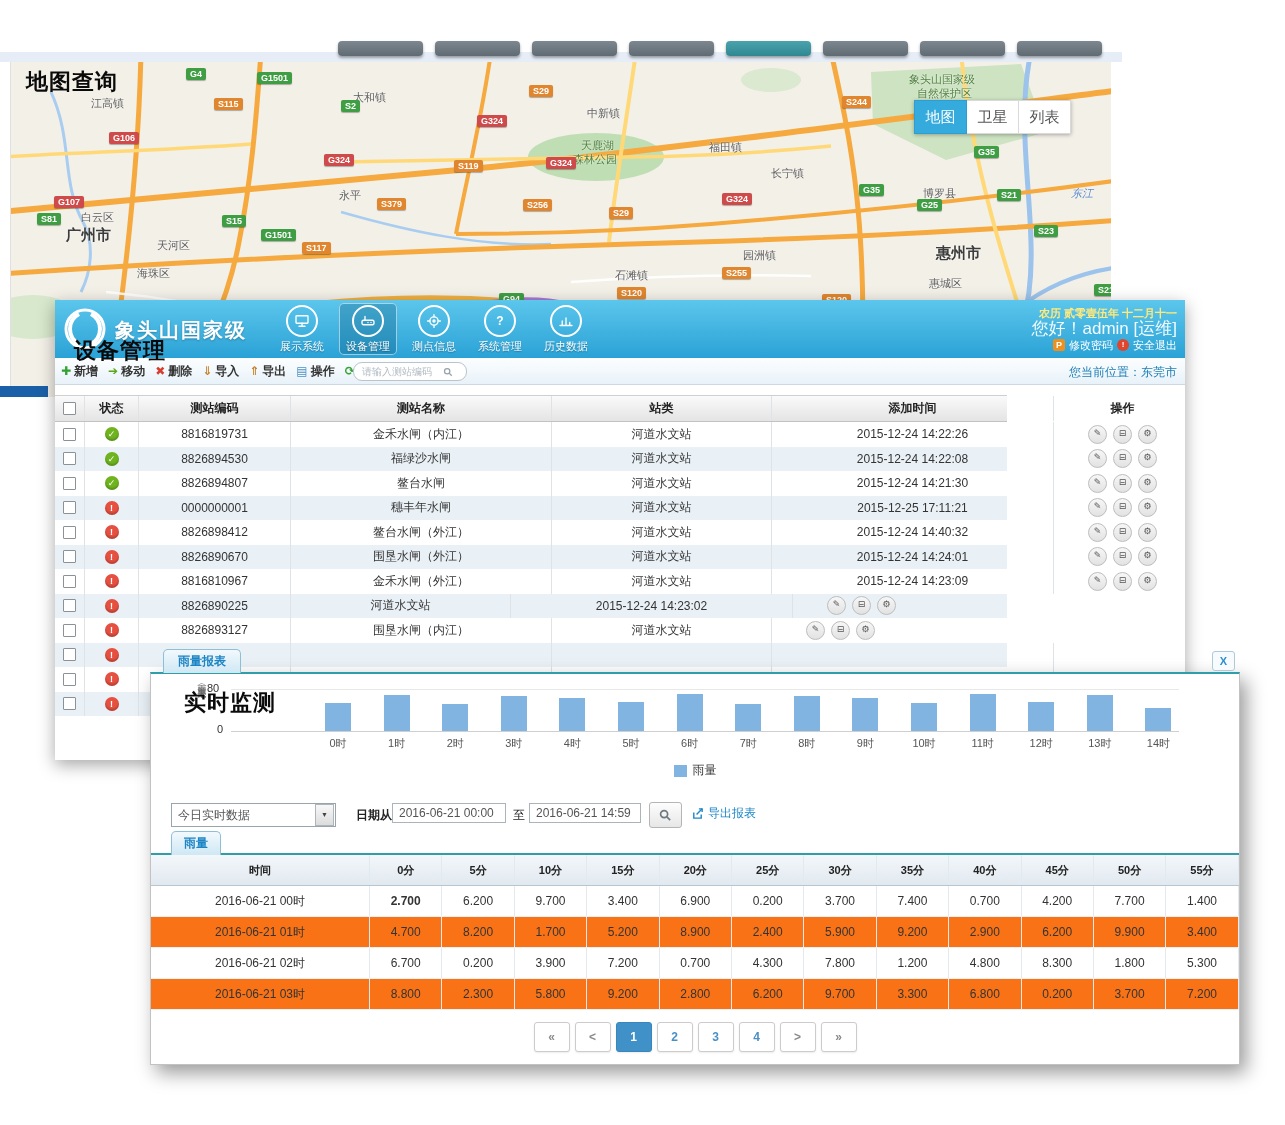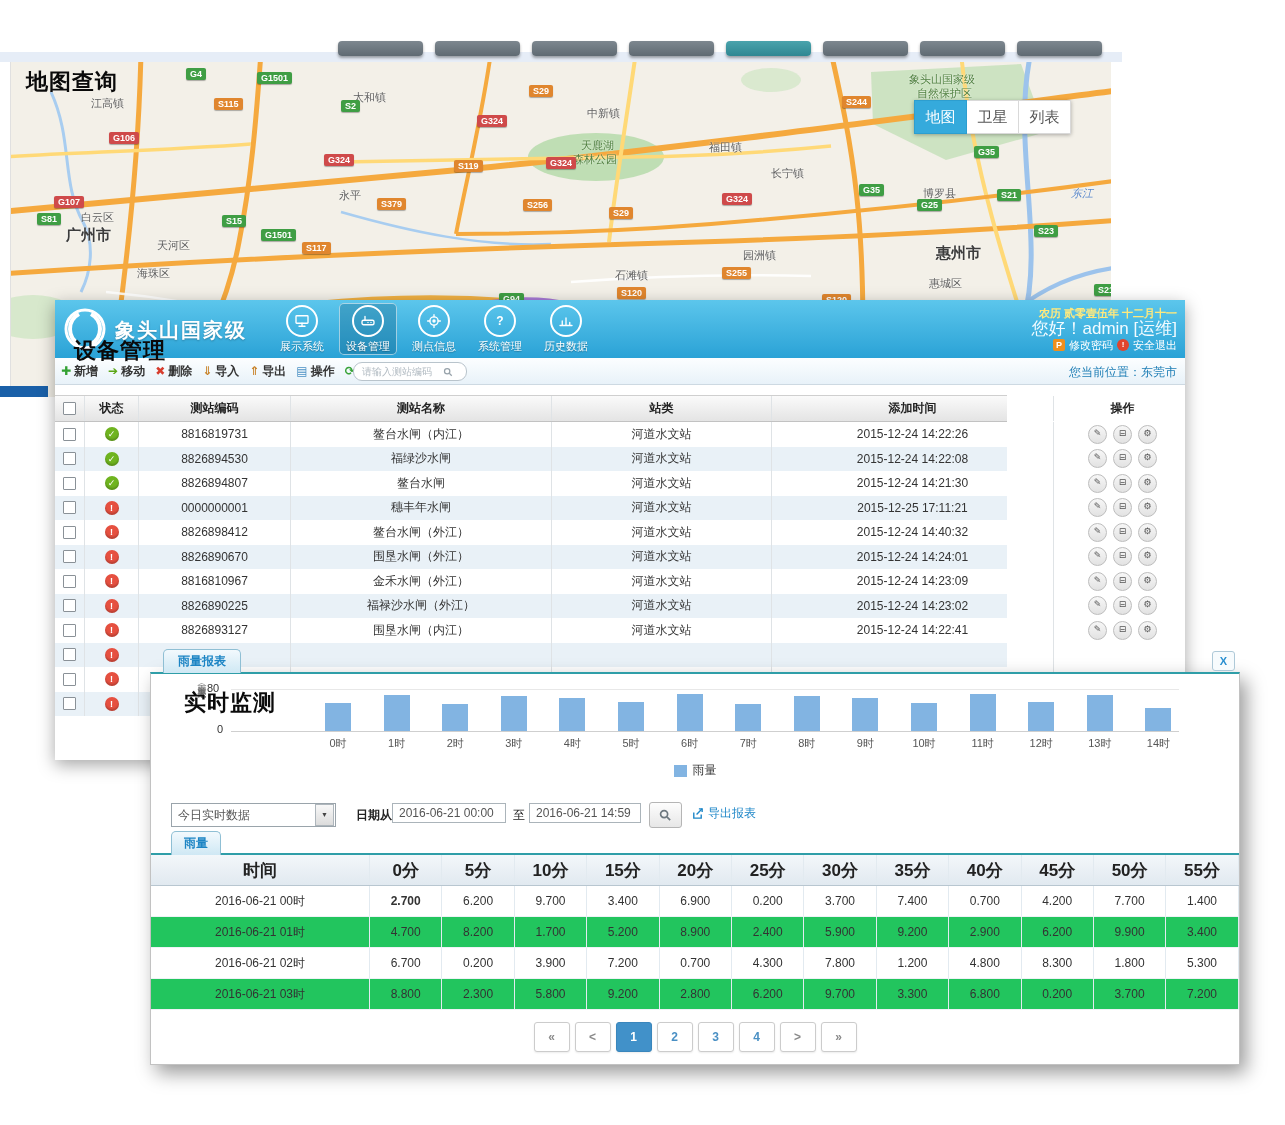--- a/index.html
+++ b/index.html
@@ -115,23 +115,23 @@
   .srchbtn{position:absolute;left:498px;top:2px;width:31px;height:24px;background:linear-gradient(#fdfdfd,#e7e7e7);border:1px solid #b5b5b5;border-radius:3px;display:flex;align-items:center;justify-content:center;cursor:pointer;}
   .srchbtn svg{width:13px;height:13px;stroke:#6d7density8;stroke:#6d787f;fill:none;stroke-width:1.8;}
   .exportlink{position:absolute;left:540px;top:5px;display:flex;align-items:center;gap:4px;color:#1d86c8;font-size:12px;cursor:pointer;}
   .exportlink svg{width:13px;height:13px;stroke:#1d86c8;fill:none;stroke-width:1.5;}
 
   .subtab{position:absolute;left:20px;top:157px;width:48px;height:23px;line-height:23px;text-align:center;font-size:12px;font-weight:bold;color:#1b84c4;background:linear-gradient(#f2f9fd,#cfe8f4);border:1px solid #8fbfd4;border-bottom:none;border-radius:5px 5px 0 0;z-index:2;cursor:pointer;}
   #mon-table{position:absolute;left:0;right:0;top:179px;border-top:2px solid #2f9ea8;}
   .mrow{display:flex;height:30px;}
   .mrow.head{background:linear-gradient(#f3f7fa,#e1e9f0);border-bottom:1px solid #b8c6d0;font-weight:bold;}
   .mrow.odd{background:#fff;}
-  .mrow.even{background:#22c55e;}
+  .mrow.even{background:#f97316;}
   .mcell{display:flex;align-items:center;justify-content:center;font-size:12px;color:#333;border-right:1px solid #e2eaf0;box-sizing:border-box;}
-  .mrow.head .mcell{font-size:17px;color:#222;}
+  .mrow.head .mcell{font-size:11px;color:#222;}
   .mrow:not(.head){border-bottom:1px solid #eef2f6;}
   #pagination{position:absolute;left:0;right:0;top:348px;display:flex;justify-content:center;gap:5px;}
   .pgbtn{min-width:34px;height:28px;line-height:28px;text-align:center;background:#fff;border:1px solid #ccc;border-radius:3px;color:#4a90c4;font-size:12px;font-weight:bold;cursor:pointer;box-shadow:0 1px 2px rgba(0,0,0,.08);}
   .pgbtn.nav{color:#8a8a8a;}
   .pgbtn.active{background:#4191c9;border-color:#3a86bc;color:#fff;}
 </style>
 </head>
 <body>
 
 <div class="canvas">
@@ -355,21 +355,21 @@
           <div class="dcell" style="width: 137px; flex: 0 0 auto;">操作</div>
         </div>
         <div class="drow odd">
           <div class="dcell" style="width: 29px; flex: 0 0 auto;">
             <div class="cbx"></div>
           </div>
           <div class="dcell" style="width: 53px; flex: 0 0 auto;">
             <div class="stic ok">✓</div>
           </div>
           <div class="dcell" style="width: 151px; flex: 0 0 auto;">8816819731</div>
-          <div class="dcell" style="width: 260px; flex: 0 0 auto;">鳌台水闸（内江）</div>
+          <div class="dcell" style="width: 260px; flex: 0 0 auto;">金禾水闸（内江）</div>
           <div class="dcell" style="width: 219px; flex: 0 0 auto;">河道水文站</div>
           <div class="dcell" style="width: 281px; flex: 0 0 auto;">2015-12-24 14:22:26</div>
           <div class="dcell" style="width: 137px; flex: 0 0 auto;">
             <div class="ops">
               <div class="opbtn">✎</div>
               <div class="opbtn">⊟</div>
               <div class="opbtn">⚙</div>
             </div>
           </div>
         </div>
@@ -488,42 +488,40 @@
           </div>
         </div>
         <div class="drow even">
           <div class="dcell" style="width: 29px; flex: 0 0 auto;">
             <div class="cbx"></div>
           </div>
           <div class="dcell" style="width: 53px; flex: 0 0 auto;">
             <div class="stic err">!</div>
           </div>
           <div class="dcell" style="width: 151px; flex: 0 0 auto;">8826890225</div>
-          <div class="dcell" style="width: 260px; flex: 0 0 auto;">福禄沙水闸（外江）</div>
           <div class="dcell" style="width: 219px; flex: 0 0 auto;">河道水文站</div>
           <div class="dcell" style="width: 281px; flex: 0 0 auto;">2015-12-24 14:23:02</div>
           <div class="dcell" style="width: 137px; flex: 0 0 auto;">
             <div class="ops">
               <div class="opbtn">✎</div>
               <div class="opbtn">⊟</div>
               <div class="opbtn">⚙</div>
             </div>
           </div>
         </div>
         <div class="drow odd">
           <div class="dcell" style="width: 29px; flex: 0 0 auto;">
             <div class="cbx"></div>
           </div>
           <div class="dcell" style="width: 53px; flex: 0 0 auto;">
             <div class="stic err">!</div>
           </div>
           <div class="dcell" style="width: 151px; flex: 0 0 auto;">8826893127</div>
           <div class="dcell" style="width: 260px; flex: 0 0 auto;">围垦水闸（内江）</div>
           <div class="dcell" style="width: 219px; flex: 0 0 auto;">河道水文站</div>
-          <div class="dcell" style="width: 281px; flex: 0 0 auto;">2015-12-24 14:22:41</div>
           <div class="dcell" style="width: 137px; flex: 0 0 auto;">
             <div class="ops">
               <div class="opbtn">✎</div>
               <div class="opbtn">⊟</div>
               <div class="opbtn">⚙</div>
             </div>
           </div>
         </div>
         <div class="drow even">
           <div class="dcell" style="width: 29px; flex: 0 0 auto;">

